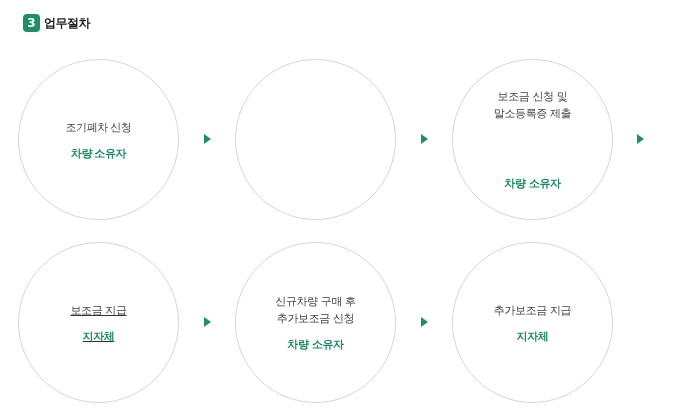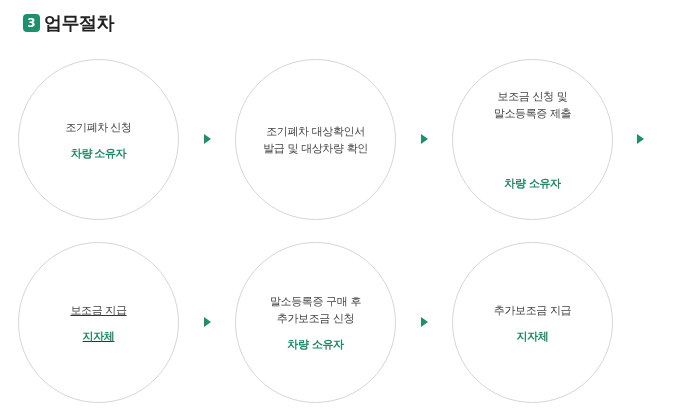--- a/index.html
+++ b/index.html
@@ -31,21 +31,21 @@
       color: #ffffff;
       font-size: 12px;
       font-weight: bold;
       display: flex;
       align-items: center;
       justify-content: center;
       line-height: 1;
     }
     .section-title {
       margin-left: 4px;
-      font-size: 18px;
+      font-size: 12px;
       font-weight: bold;
       color: #222222;
       letter-spacing: -0.5px;
     }
     .step {
       position: absolute;
       width: 161px;
       height: 161px;
       border: 1px solid #d6d6d6;
       border-radius: 50%;
@@ -88,40 +88,38 @@
   <div class="section-title">업무절차</div>
 </div>
 
 <div class="step" style="left:18px; top:59px;font-family:Liberation Serif, serif;">
   <div class="step-desc">조기폐차 신청</div>
   <div class="step-actor">차량 소유자</div>
 </div>
 <div class="arrow" style="left:204px; top:134px;"></div>
 
 <div class="step" style="left:235px; top:59px;">
-  <div class="step-desc">조기폐차 대상확인서
-발급 및 대상차량 확인</div>
 </div>
 <div class="arrow" style="left:421px; top:134px;"></div>
 
 <div class="step" style="left:452px; top:59px;gap:44px;">
   <div class="step-desc">보조금 신청 및
 말소등록증 제출</div>
   <div class="step-actor">차량 소유자</div>
 </div>
 <div class="arrow" style="left:637px; top:134px;"></div>
 
 <div class="step" style="left:18px; top:242px;text-decoration:underline;">
   <div class="step-desc">보조금 지급</div>
   <div class="step-actor">지자체</div>
 </div>
 <div class="arrow" style="left:204px; top:317px;"></div>
 
 <div class="step" style="left:235px; top:242px;">
-  <div class="step-desc">말소등록증 구매 후
+  <div class="step-desc">신규차량 구매 후
 추가보조금 신청</div>
   <div class="step-actor">차량 소유자</div>
 </div>
 <div class="arrow" style="left:421px; top:317px;"></div>
 
 <div class="step" style="left:452px; top:242px;align-items:center;">
   <div class="step-desc">추가보조금 지급</div>
   <div class="step-actor">지자체</div>
 </div>
 

